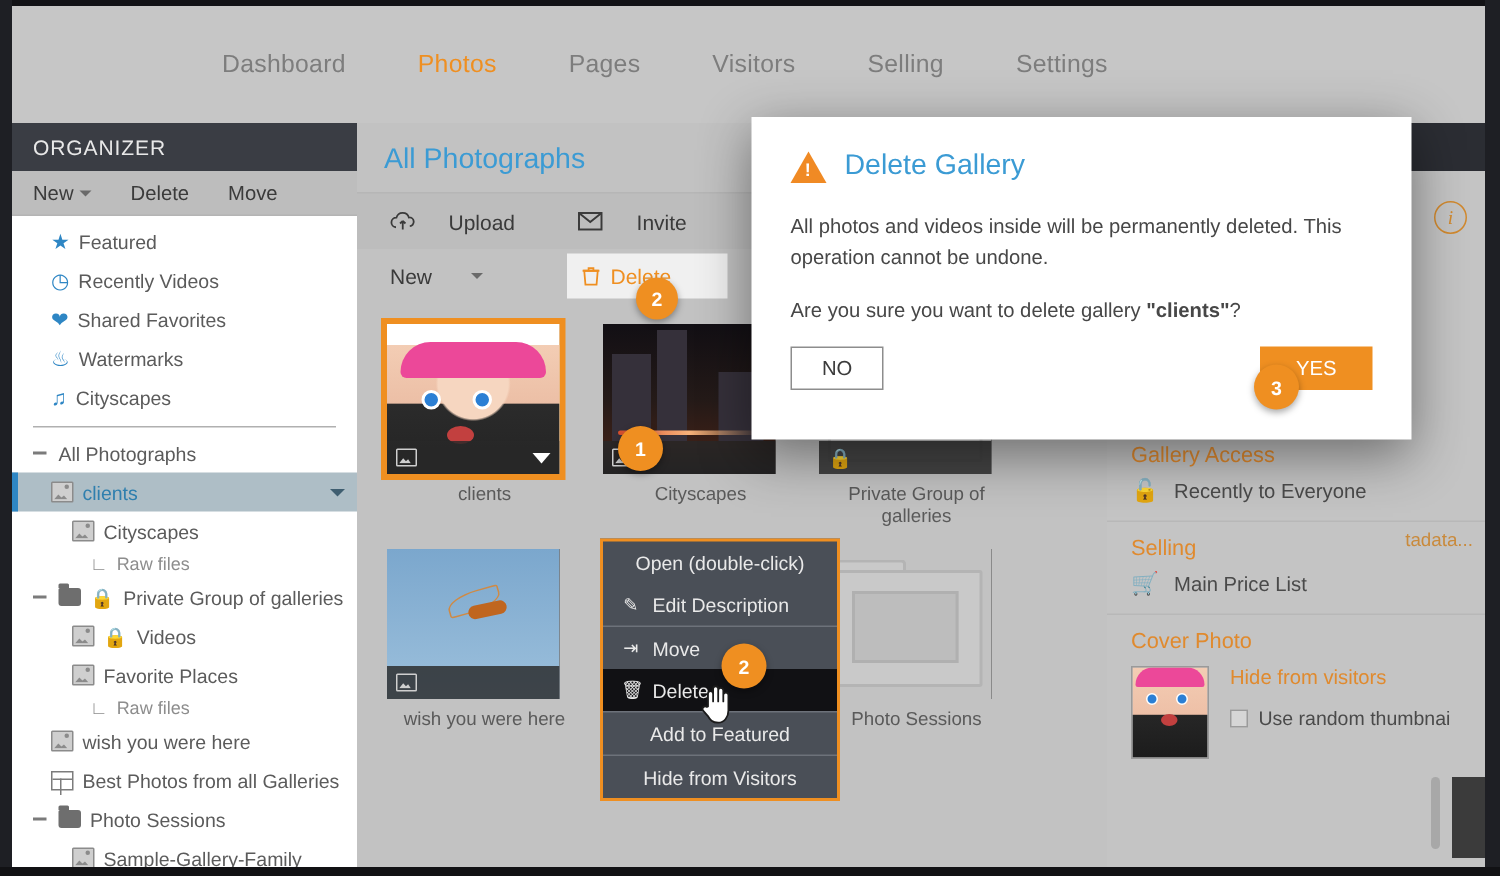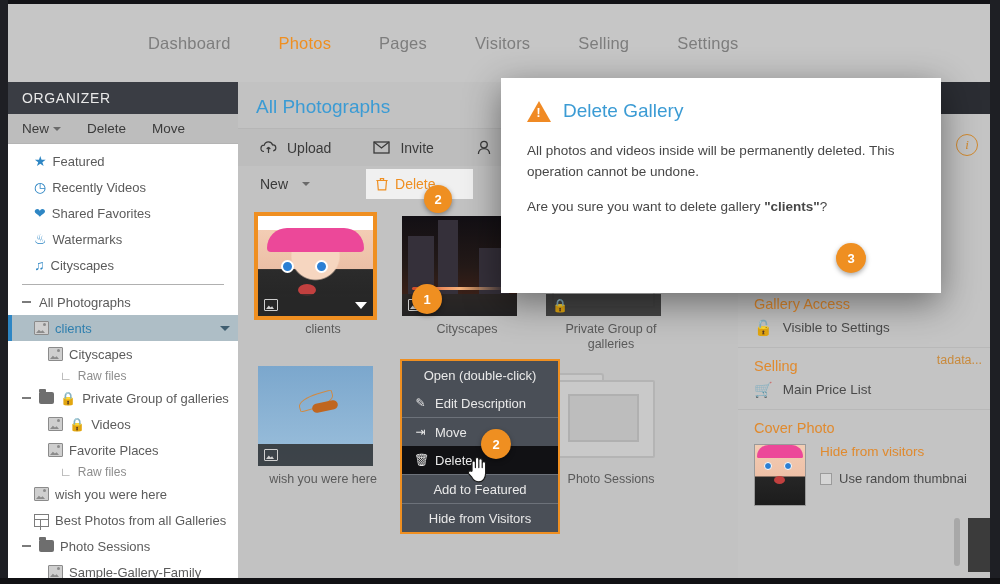--- a/index.html
+++ b/index.html
@@ -154,21 +154,21 @@
     display:flex; align-items:center; gap: 42px; padding-left: 22px;
     font-size: 14px; color:#3a3a3a;
     border-top: 1px solid #b6b6b6;
   }
   .main-toolbar2 {
     height: 36px; background: #c2c2c2;
     display:flex; align-items:center; gap: 38px; padding-left: 22px;
     font-size: 14px; color:#3a3a3a;
     position: relative;
   }
-  .tb-item { display:flex;align-items:center;gap:10px; white-space:nowrap;}
+  .tb-item { display:flex;align-items:center;gap:22px; white-space:nowrap;}
   .delete-hl {
     background:#f0f0f0; color:#ef8f21;
     padding: 7px 38px 7px 10px;
     display:flex;align-items:center;gap:7px;
     position: relative; margin-left: 18px;
   }
 
   
   .grid {
     display: flex; flex-wrap: wrap;
@@ -384,21 +384,21 @@
 
     <div class="info-circle">i</div>
     <div class="meta-link">tadata...</div>
 
     <div style="height:172px"></div>
 
     <div class="tb-section">
       <div class="tb-head">Gallery Access</div>
       <div class="tb-row">
         <span class="lock-green">🔓</span>
-        <span>Visible to Settings</span>
+        <span>Recently to Everyone</span>
       </div>
     </div>
 
     <div class="tb-section">
       <div class="tb-head">Selling</div>
       <div class="tb-row">
         <span class="cart-green">🛒</span>
         <span>Main Price List</span>
       </div>
     </div>
@@ -682,20 +682,24 @@
 
   <div class="modal">
     <div class="modal-title-row">
       <span class="warn-tri"></span>
       <span class="modal-title">Delete Gallery</span>
     </div>
     <div class="modal-body">
       <p>All photos and videos inside will be permanently deleted. This operation cannot be undone.</p>
       <p><span>Are you sure you want to delete gallery </span><b>"clients"</b><span>?</span></p>
     </div>
+    <div class="modal-btns">
+      <button class="btn-no">NO</button>
+      <button class="btn-yes">YES</button>
+    </div>
   </div>
 
   <div class="badge" id="badge1">1</div>
   <div class="badge" id="badge2a">2</div>
   <div class="badge" id="badge2b">2</div>
   <div class="badge" id="badge3">3</div>
 
   <svg class="cursor" viewBox="0 0 26 28">
     <path d="M6 16V7.5a1.7 1.7 0 0 1 3.4 0v5.1V4.2a1.7 1.7 0 0 1 3.4 0v8.4V5.3a1.7 1.7 0 0 1 3.4 0v7.3V8.4a1.7 1.7 0 0 1 3.4 0v10.2c0 4.3-2.6 8.2-6.8 8.2-4 0-5.5-2-7-4.6L2.6 18.6a1.8 1.8 0 0 1 2.7-2.3L6 16z" fill="#ffffff" stroke="#1b1b1b" stroke-width="1.2" stroke-linejoin="round"></path>
   </svg>

